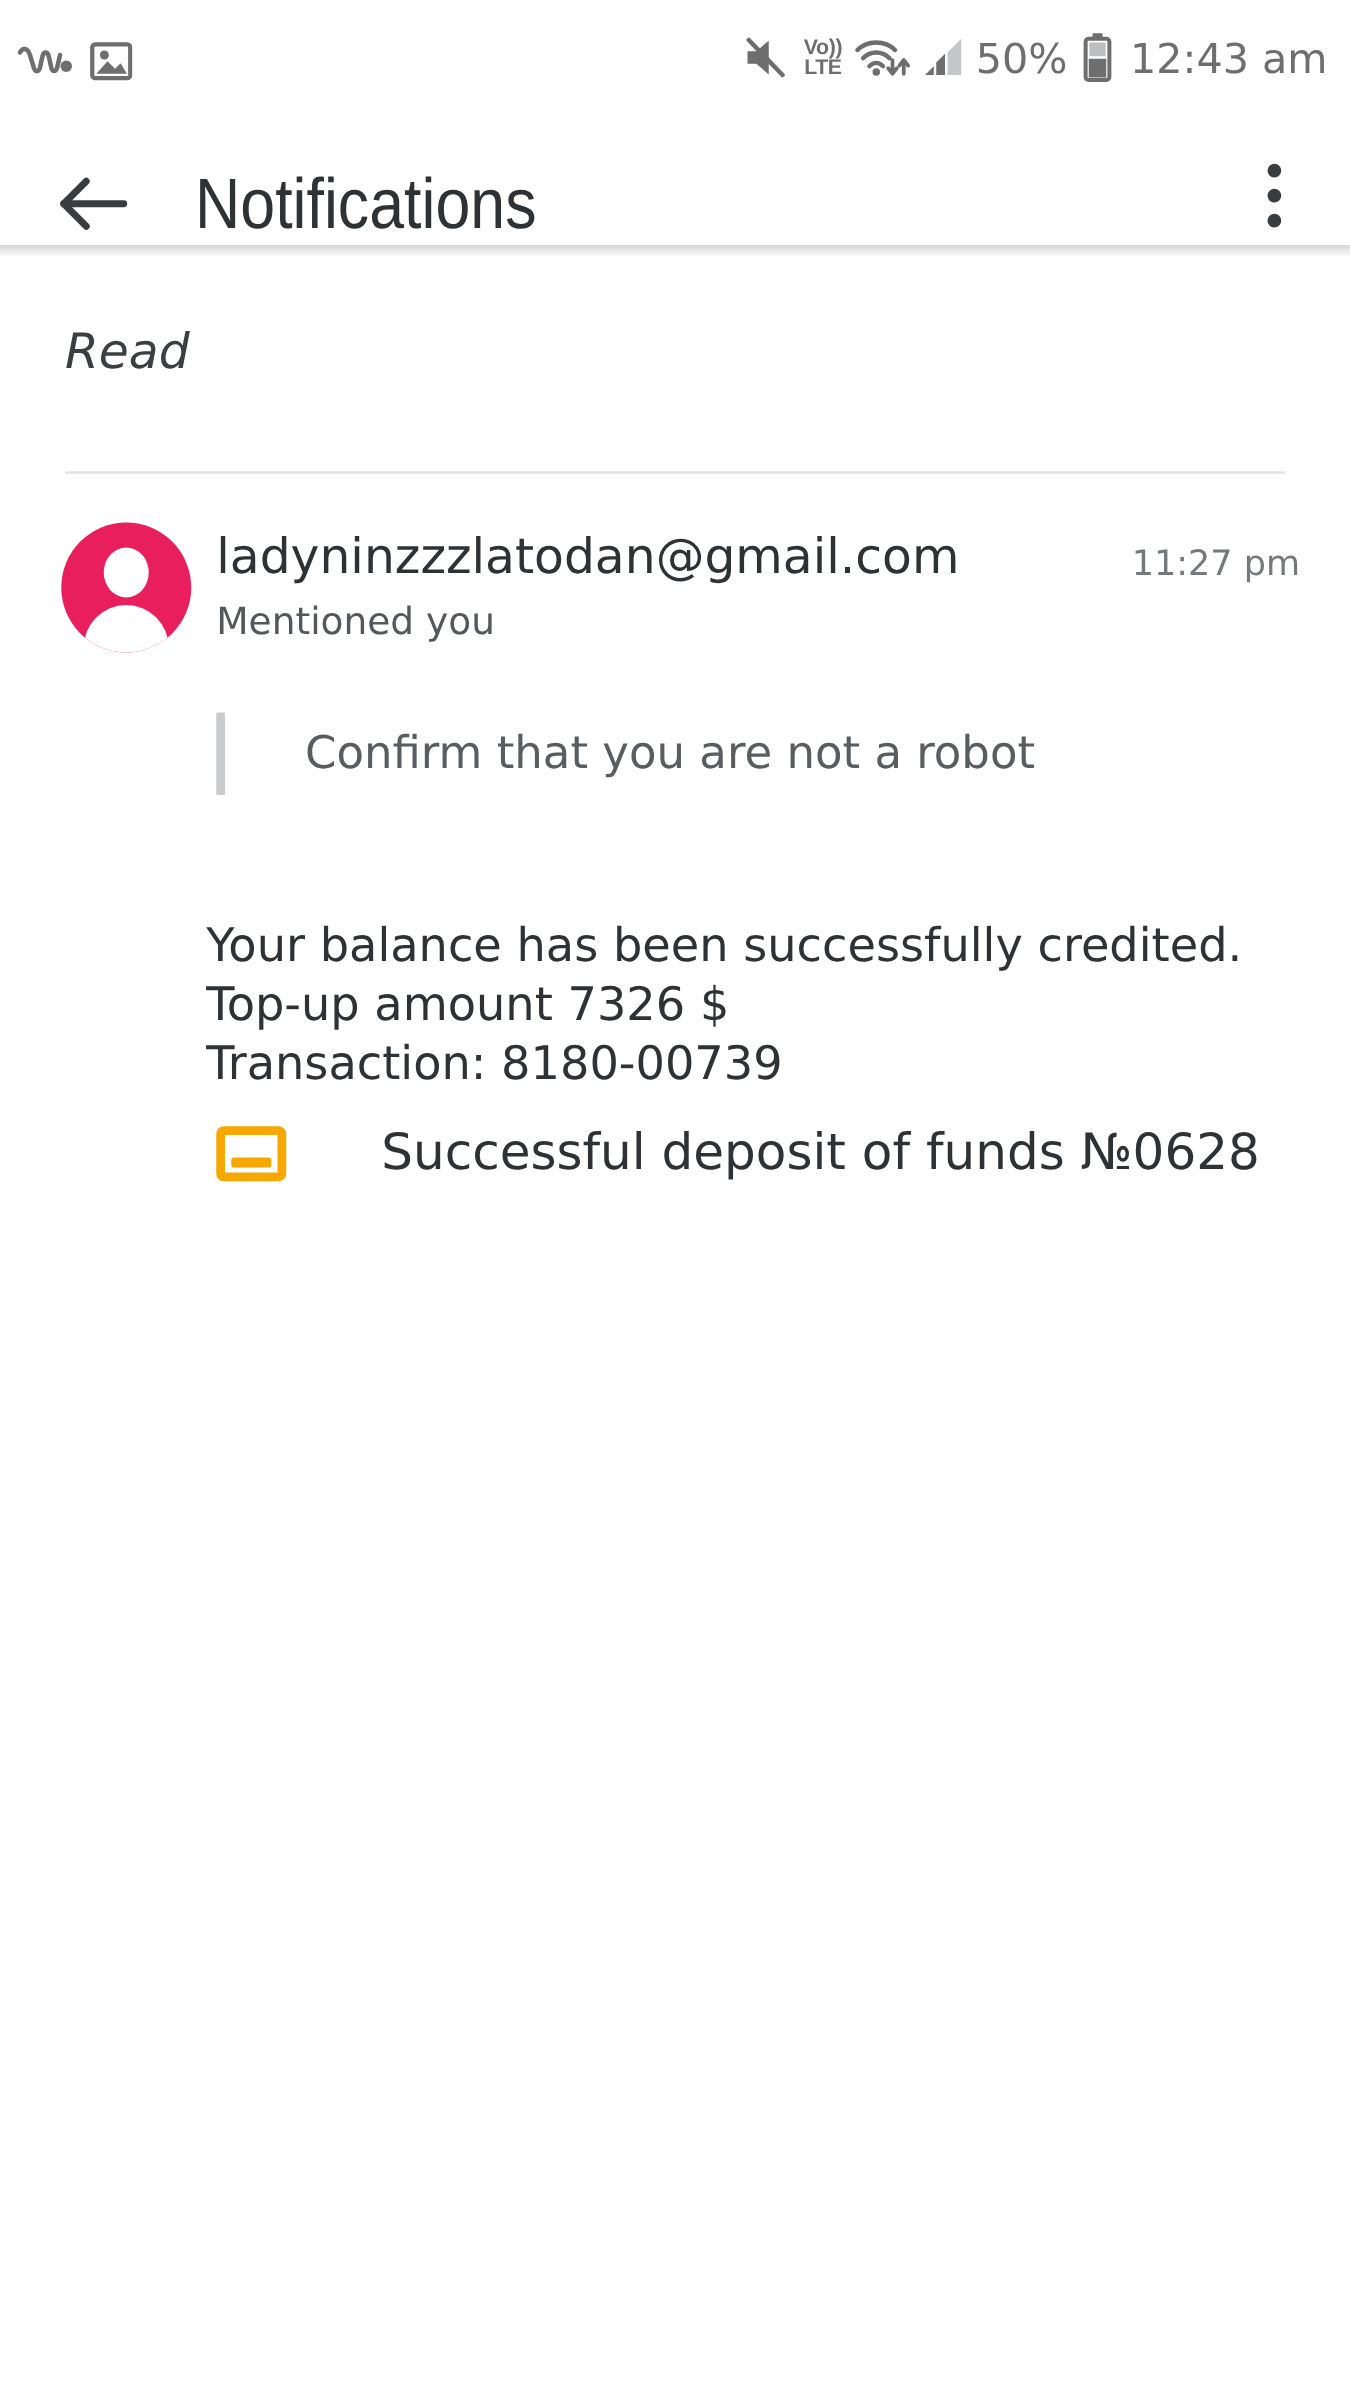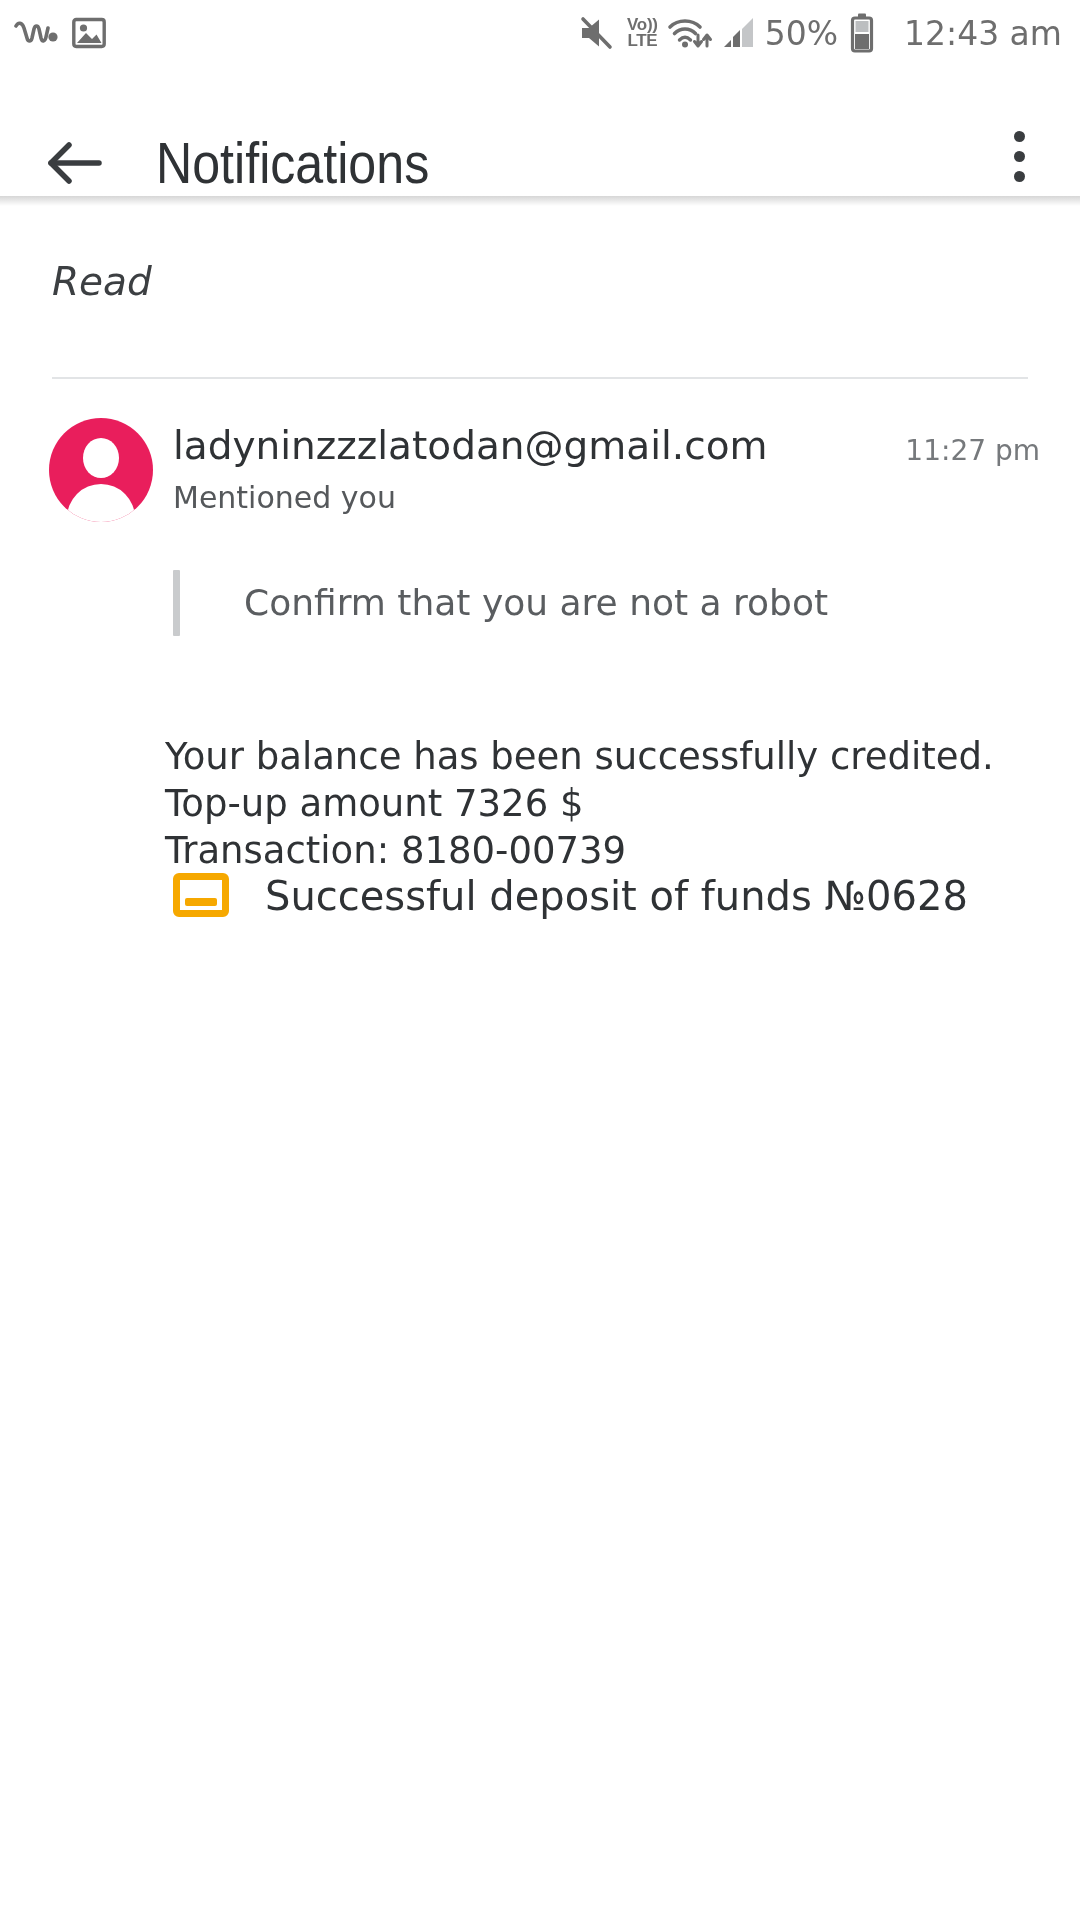--- a/index.html
+++ b/index.html
@@ -15,21 +15,21 @@
     position: relative;
   }
 
   
   .status-bar {
     position: absolute;
     top: 0; left: 0;
     width: 1080px;
     height: 66px;
     display: flex;
-    align-items: center;
+    align-items: flex-end;
     box-sizing: border-box;
     padding: 0 18px 0 14px;
     background: #ffffff;
   }
   .status-left {
     display: flex;
     align-items: center;
     gap: 14px;
   }
   .status-spacer { flex: 1 1 auto; }
@@ -58,21 +58,21 @@
     color: #6e6e6e;
     font-size: 33px;
     font-family: "Comic Sans MS", "DejaVu Sans", sans-serif;
     letter-spacing: 0px;
     margin-right: 2px;
   }
   .clock {
     color: #6e6e6e;
     font-size: 33px;
     font-family: "Comic Sans MS", "DejaVu Sans", sans-serif;
-    margin-left: 20px;
+    margin-left: 4px;
   }
 
   
   .app-bar {
     position: absolute;
     top: 66px; left: 0;
     width: 1080px;
     height: 130px;
     background: #ffffff;
     display: flex;
@@ -223,23 +223,24 @@
     top: 315px; left: 165px;
     font-family: "Comic Sans MS", "DejaVu Sans", sans-serif;
     font-size: 37px;
     color: #2f3235;
     line-height: 47px;
     white-space: pre-line;
   }
 
   .attachment {
     position: absolute;
-    top: 455px; left: 173px;
-    display: flex;
-    align-items: flex-start;
+    top: 481px; left: 173px;
+    display: flex;
+    align-items: flex-end;
+    gap: 40px;
   }
   .attach-icon {
     width: 56px; height: 44px;
     border: 7px solid #f6a800;
     border-radius: 6px;
     background: #ffffff;
     box-sizing: border-box;
     position: relative;
     flex: 0 0 auto;
   }

